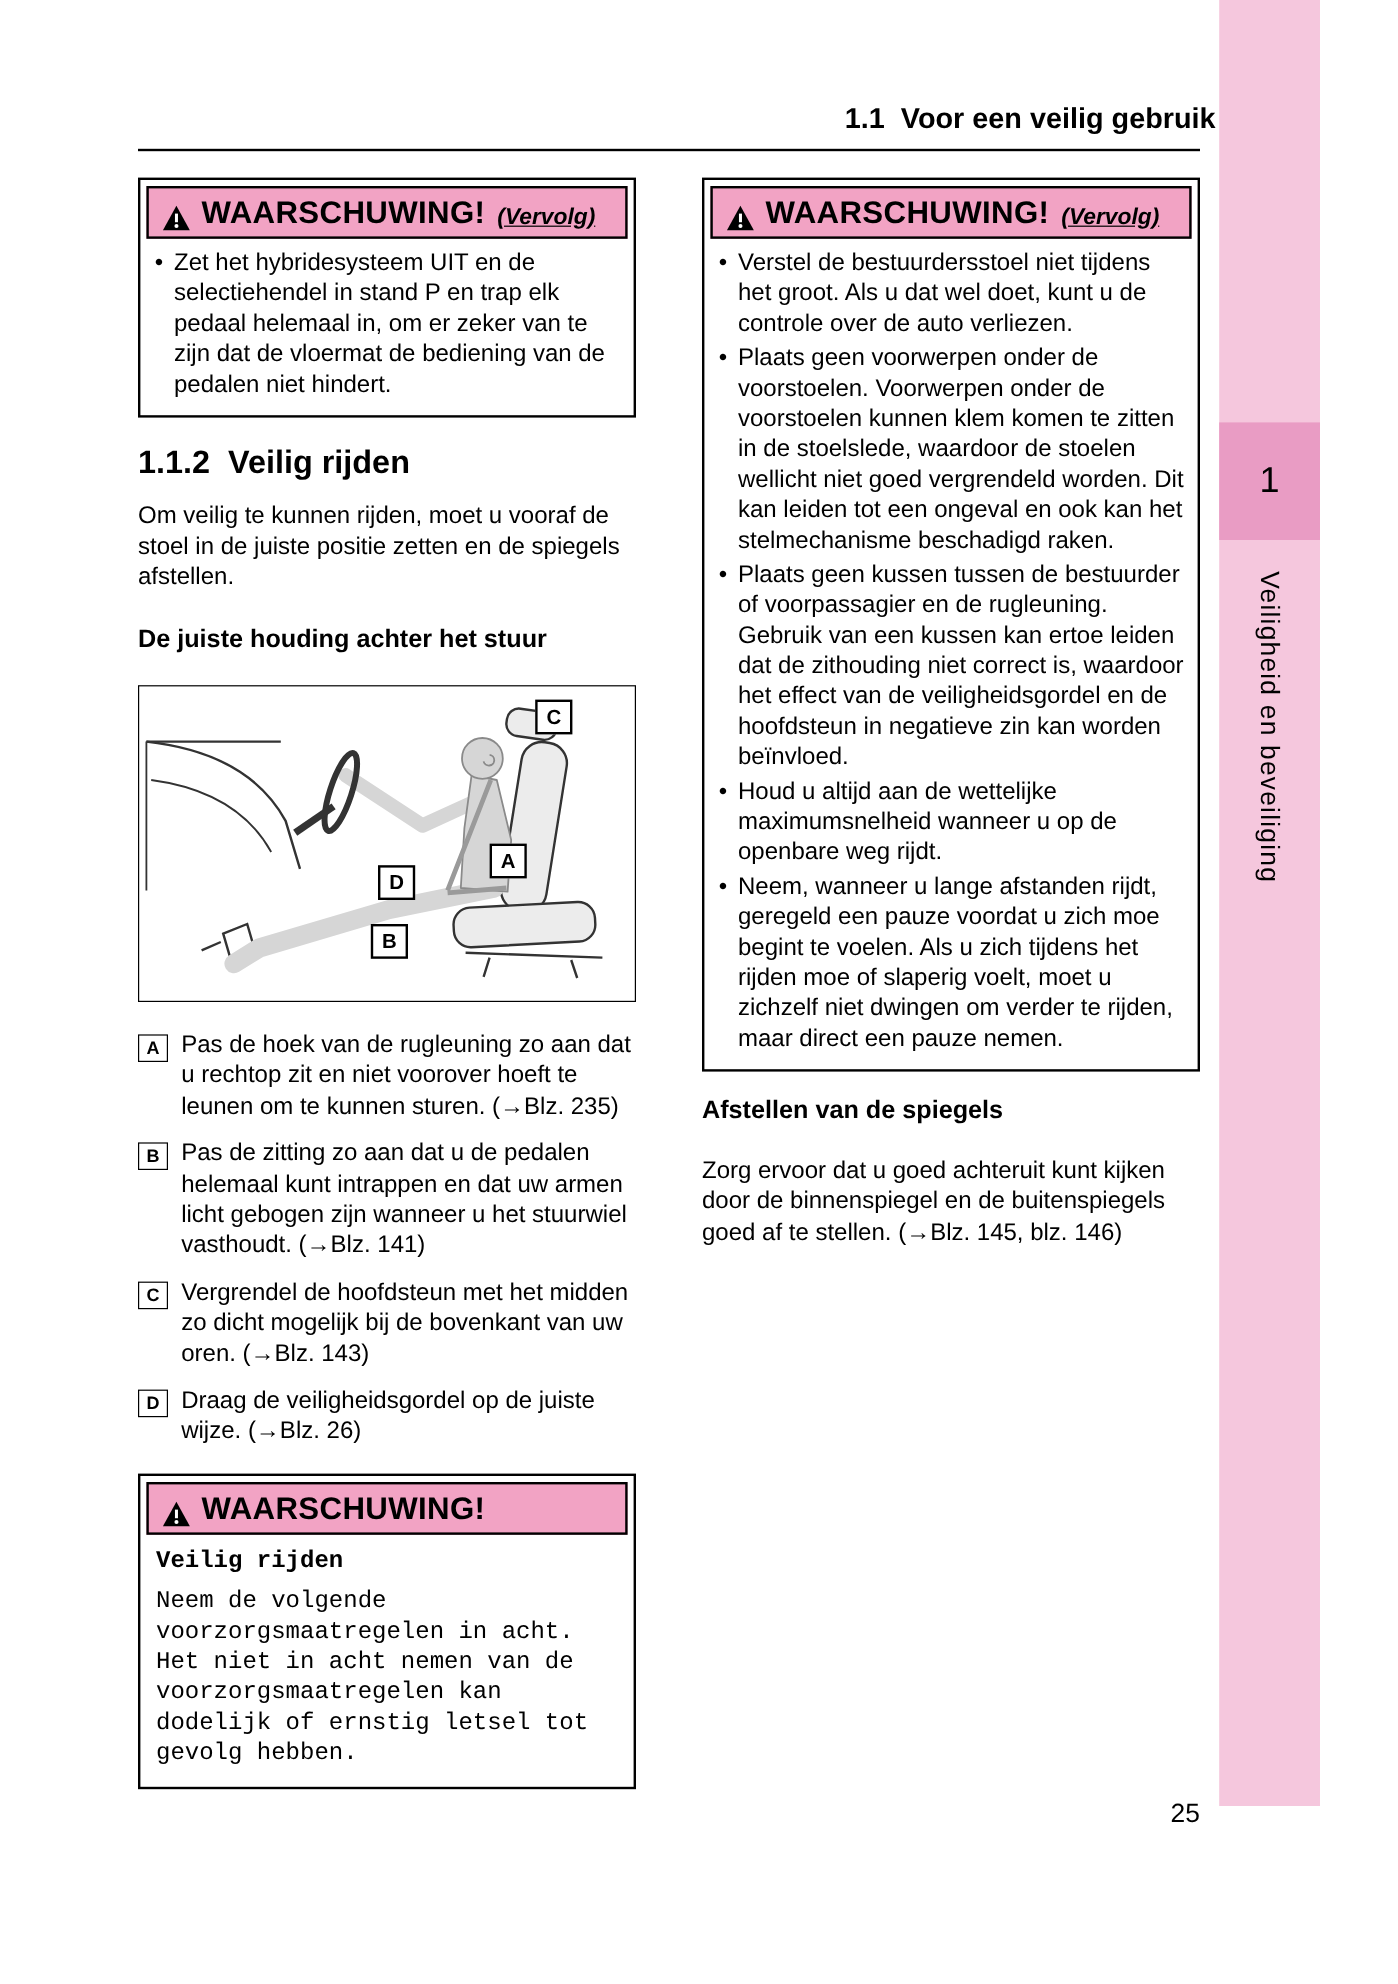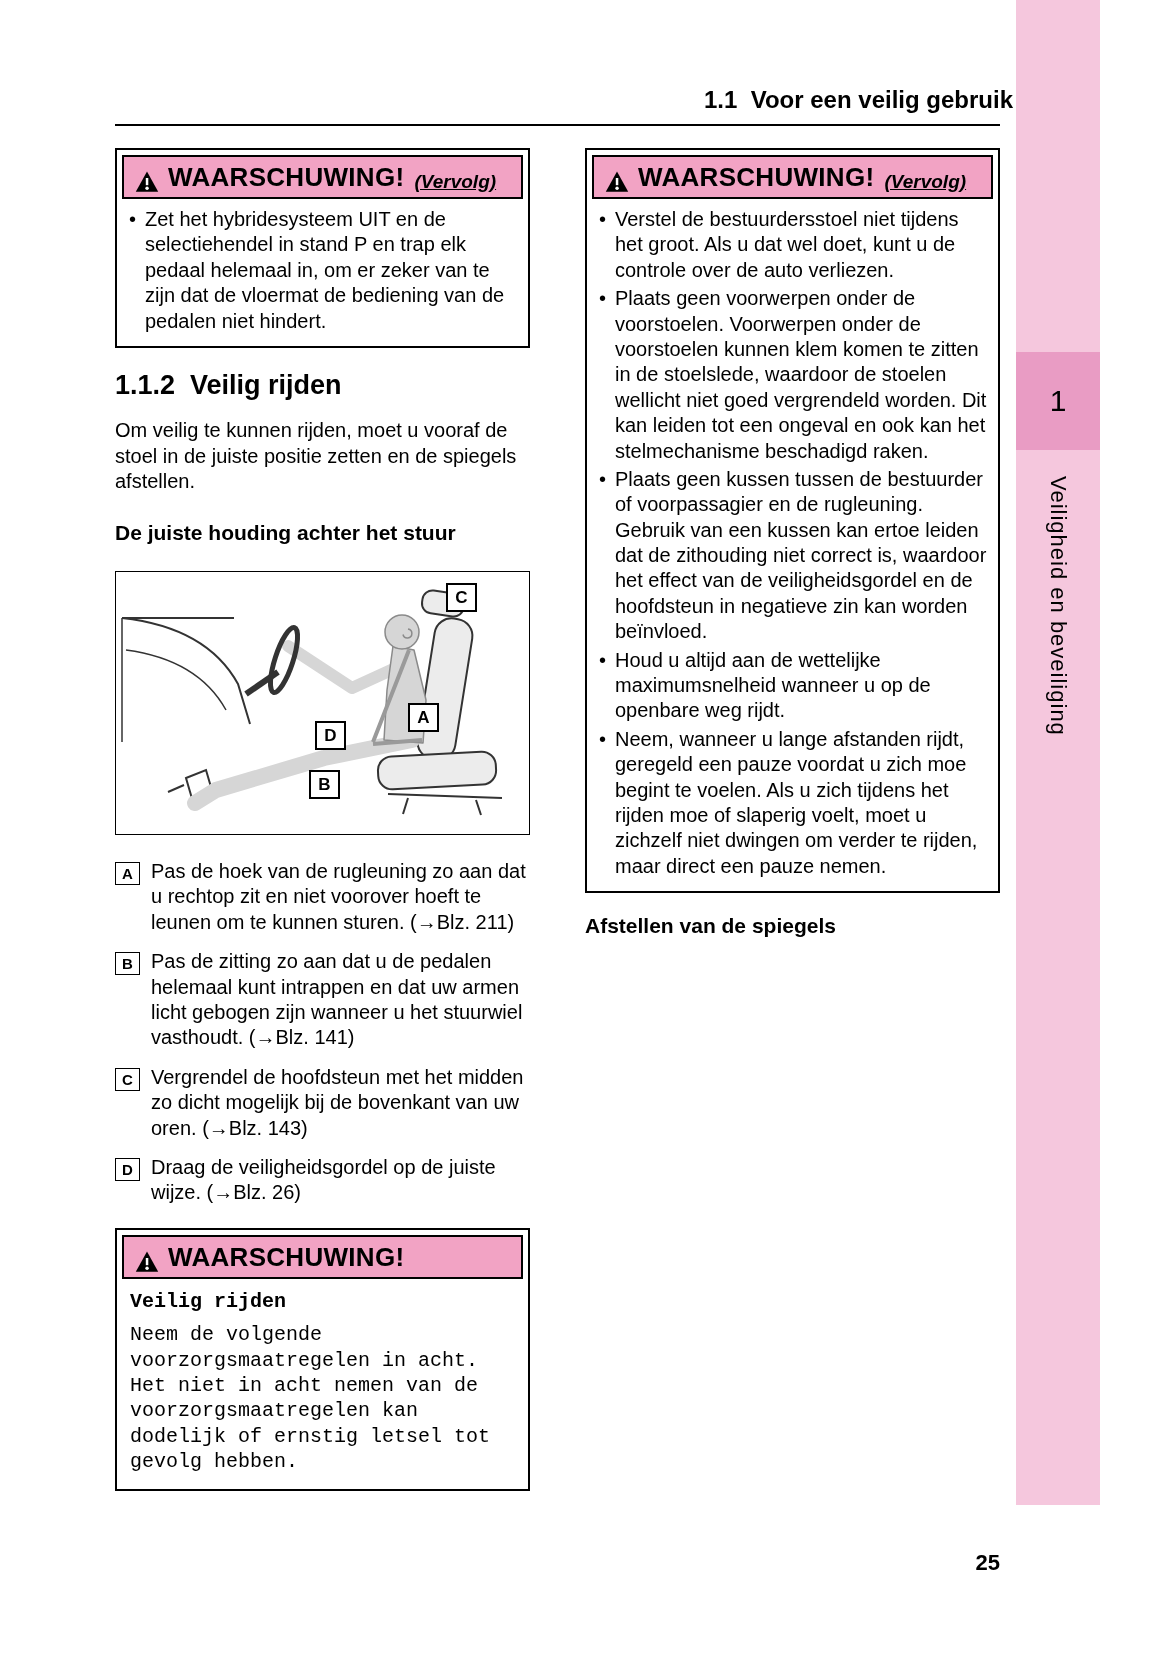--- a/index.html
+++ b/index.html
@@ -53,22 +53,22 @@
   }
   
   .item{display:flex;gap:11px;margin:0 0 14px;}
   .item-letter{
     flex:0 0 auto;width:23px;height:21px;border:1.5px solid #000;margin-top:3px;
     display:flex;align-items:center;justify-content:center;font-weight:bold;font-size:15px;
   }
   .item-text{flex:1;}
   
   .page-number{
-    position:absolute;top:1550px;left:115px;width:885px;text-align:right;
-    font-size:22px;font-weight:bold;
+    position:absolute;top:1498px;left:115px;width:885px;text-align:right;
+    font-size:22px;font-weight:normal;
   }
 </style>
 </head>
 <body>
 
 <div class="page">
 
   <div class="sidebar">
     <div class="chapter-tab">
       <span>1</span>
@@ -140,21 +140,21 @@
           <path d="M341,38 L333,28" stroke="#333" stroke-width="1.5"></path>
         </svg>
         <div class="fig-label" style="left:330px;top:11px">C</div>
         <div class="fig-label" style="left:292px;top:131px">A</div>
         <div class="fig-label" style="left:199px;top:149px">D</div>
         <div class="fig-label" style="left:193px;top:198px">B</div>
       </div>
 
       <div class="item">
         <span class="item-letter">A</span>
-        <span class="item-text">Pas de hoek van de rugleuning zo aan dat u rechtop zit en niet voorover hoeft te leunen om te kunnen sturen. (→Blz. 211)</span>
+        <span class="item-text">Pas de hoek van de rugleuning zo aan dat u rechtop zit en niet voorover hoeft te leunen om te kunnen sturen. (→Blz. 235)</span>
       </div>
       <div class="item">
         <span class="item-letter">B</span>
         <span class="item-text">Pas de zitting zo aan dat u de pedalen helemaal kunt intrappen en dat uw armen licht gebogen zijn wanneer u het stuurwiel vasthoudt. (→Blz. 141)</span>
       </div>
       <div class="item">
         <span class="item-letter">C</span>
         <span class="item-text">Vergrendel de hoofdsteun met het midden zo dicht mogelijk bij de bovenkant van uw oren. (→Blz. 143)</span>
       </div>
       <div class="item">
@@ -199,19 +199,20 @@
           <li>Verstel de bestuurdersstoel niet tijdens het groot. Als u dat wel doet, kunt u de controle over de auto verliezen.</li>
           <li>Plaats geen voorwerpen onder de voorstoelen. Voorwerpen onder de voorstoelen kunnen klem komen te zitten in de stoelslede, waardoor de stoelen wellicht niet goed vergrendeld worden. Dit kan leiden tot een ongeval en ook kan het stelmechanisme beschadigd raken.</li>
           <li>Plaats geen kussen tussen de bestuurder of voorpassagier en de rugleuning. Gebruik van een kussen kan ertoe leiden dat de zithouding niet correct is, waardoor het effect van de veiligheidsgordel en de hoofdsteun in negatieve zin kan worden beïnvloed.</li>
           <li>Houd u altijd aan de wettelijke maximumsnelheid wanneer u op de openbare weg rijdt.</li>
           <li>Neem, wanneer u lange afstanden rijdt, geregeld een pauze voordat u zich moe begint te voelen. Als u zich tijdens het rijden moe of slaperig voelt, moet u zichzelf niet dwingen om verder te rijden, maar direct een pauze nemen.</li>
         </ul>
       </div>
 
 
       <h3 class="subhead">Afstellen van de spiegels</h3>
+      <p class="body">Zorg ervoor dat u goed achteruit kunt kijken door de binnenspiegel en de buitenspiegels goed af te stellen. (→Blz. 145, blz. 146)</p>
 
     </div>
   </div>
 
   <div class="page-number">25</div>
 
 </div>
 
 </body></html>

